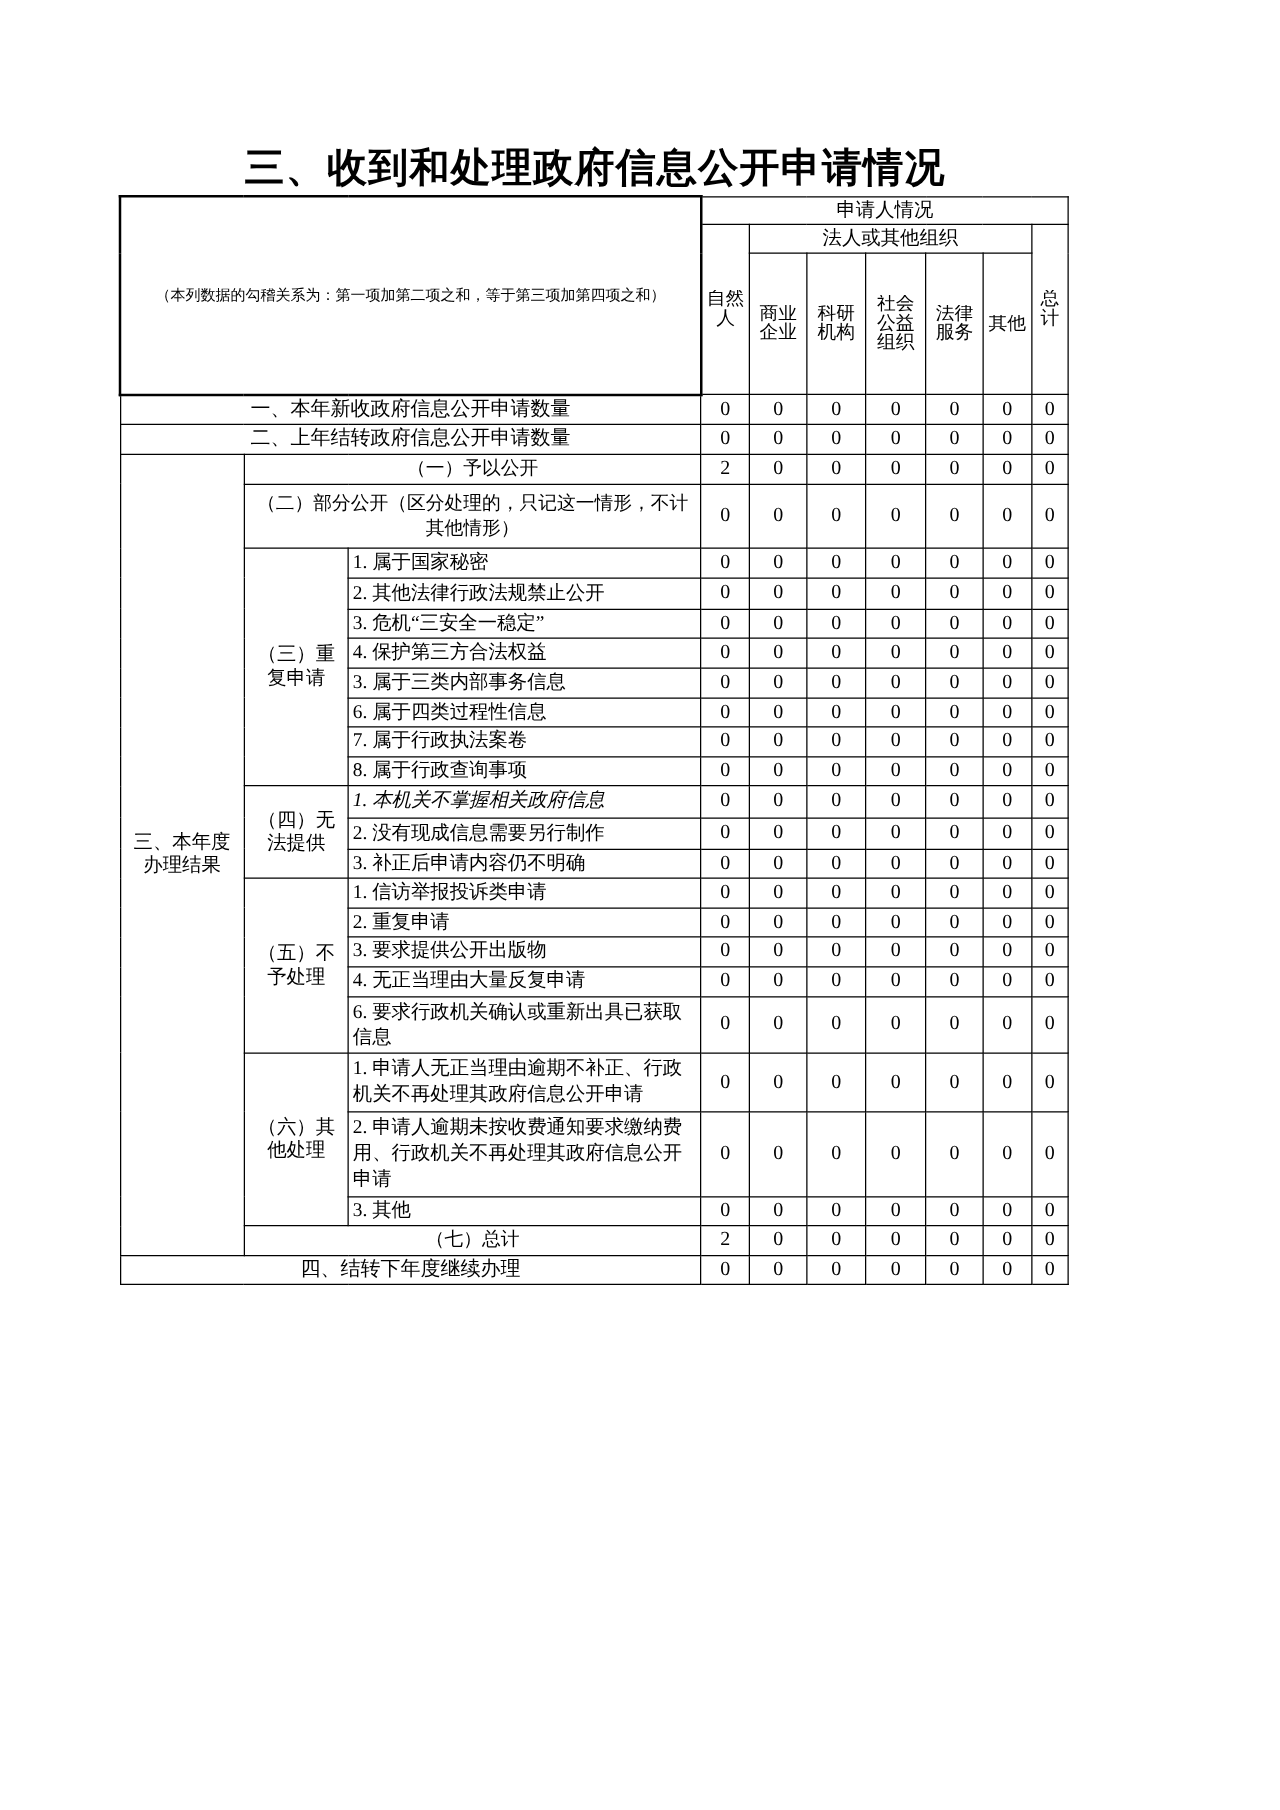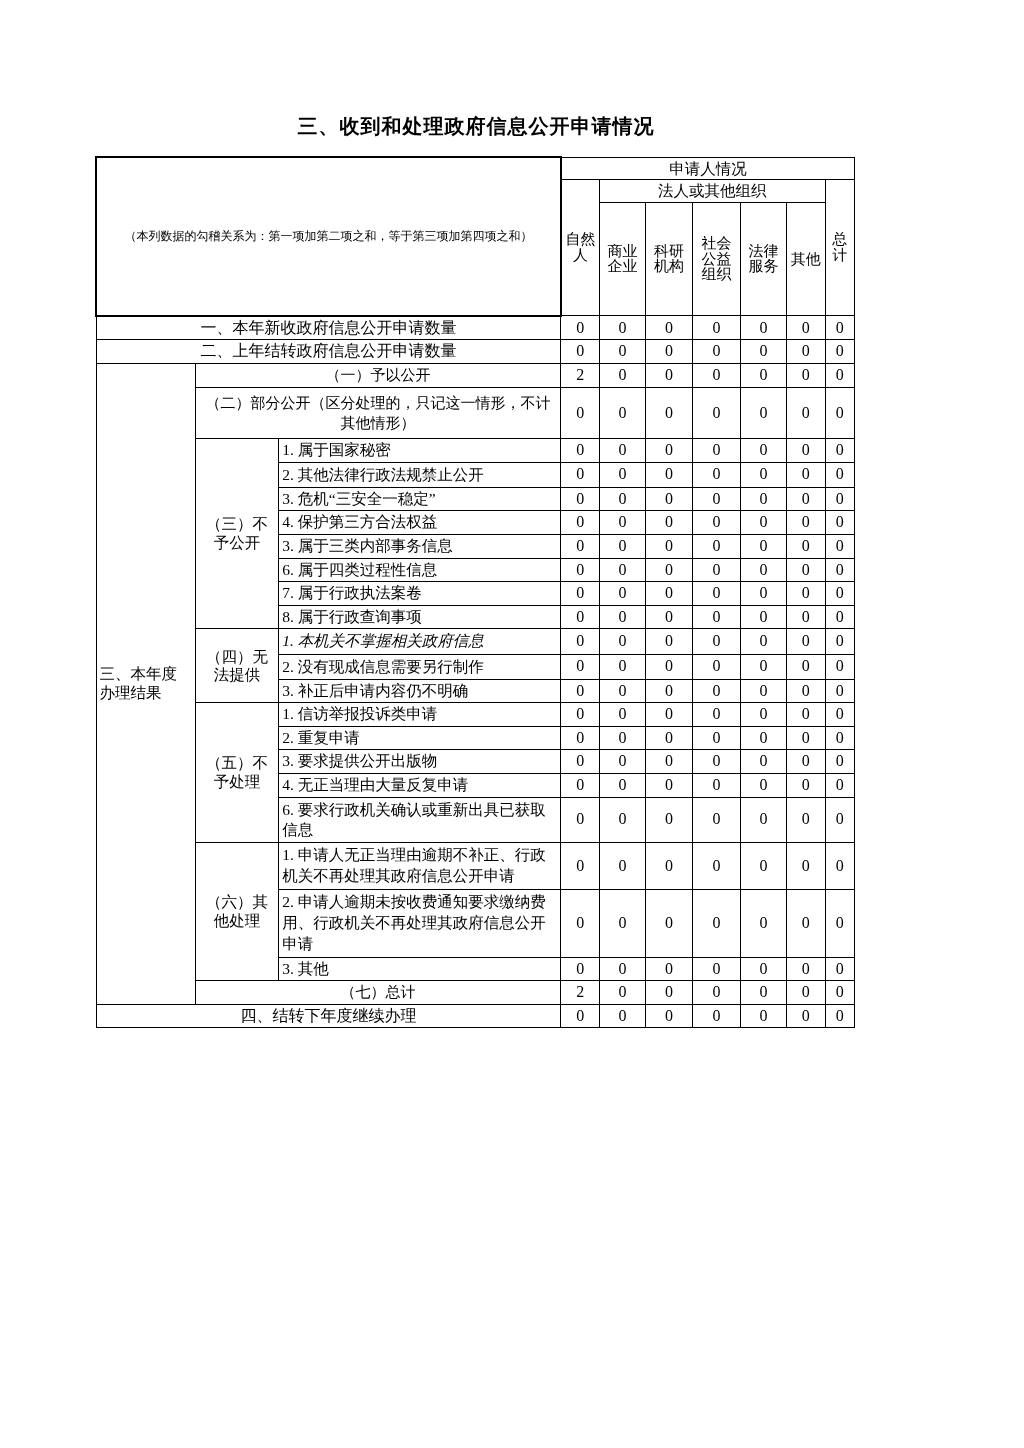--- a/index.html
+++ b/index.html
@@ -8,21 +8,21 @@
     background:#ffffff;
     font-family:"Liberation Serif","DejaVu Serif",serif;
     color:#000;
     overflow:hidden;
   }
   .page{position:relative;width:1024px;height:1448px;}
 
   .title{
     position:absolute;left:0;top:113px;width:952px;
     text-align:center;
-    font-size:20px;font-weight:bold;
+    font-size:32px;font-weight:bold;
     letter-spacing:1px;
     font-family:"Liberation Serif","DejaVu Serif",serif;
   }
 
   table.report{
     position:absolute;left:95px;top:156px;
     width:760px;
     border-collapse:collapse;
     table-layout:fixed;
     font-size:15.5px;
@@ -82,21 +82,21 @@
   .centerlabel{
     text-align:center;
     font-size:15px;
   }
   .num{
     text-align:center;
     font-size:16px;
     font-family:"Liberation Serif","DejaVu Serif",serif;
   }
   .vlabel{
-    text-align:left;
+    text-align:center;
     font-size:15.5px;
     line-height:1.2;
     padding:2px;
     margin-left:11px;
   }
 </style>
 </head>
 <body>
 
 <div class="page">
@@ -190,21 +190,21 @@
         <td class="num">0</td>
         <td class="num">0</td>
         <td class="num">0</td>
         <td class="num">0</td>
         <td class="num">0</td>
         <td class="num">0</td>
         <td class="num">0</td>
       </tr>
 
       <tr>
-        <td class="grouplabel" rowspan="8">（三）不予公开</td>
+        <td class="grouplabel" rowspan="8">（三）重复申请</td>
         <td class="sublabel">1. 属于国家秘密</td>
         <td class="num">0</td>
         <td class="num">0</td>
         <td class="num">0</td>
         <td class="num">0</td>
         <td class="num">0</td>
         <td class="num">0</td>
         <td class="num">0</td>
       </tr>
 

